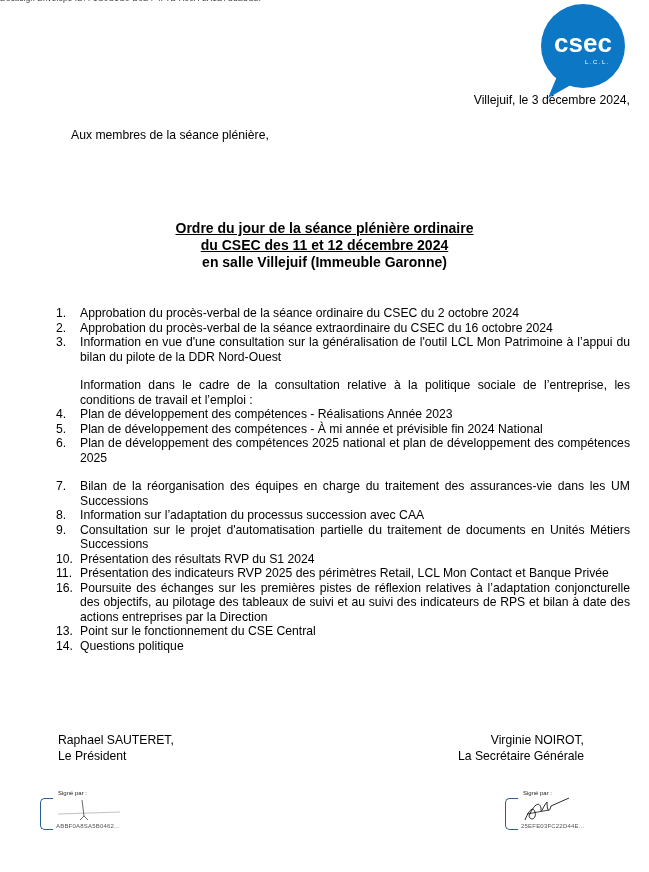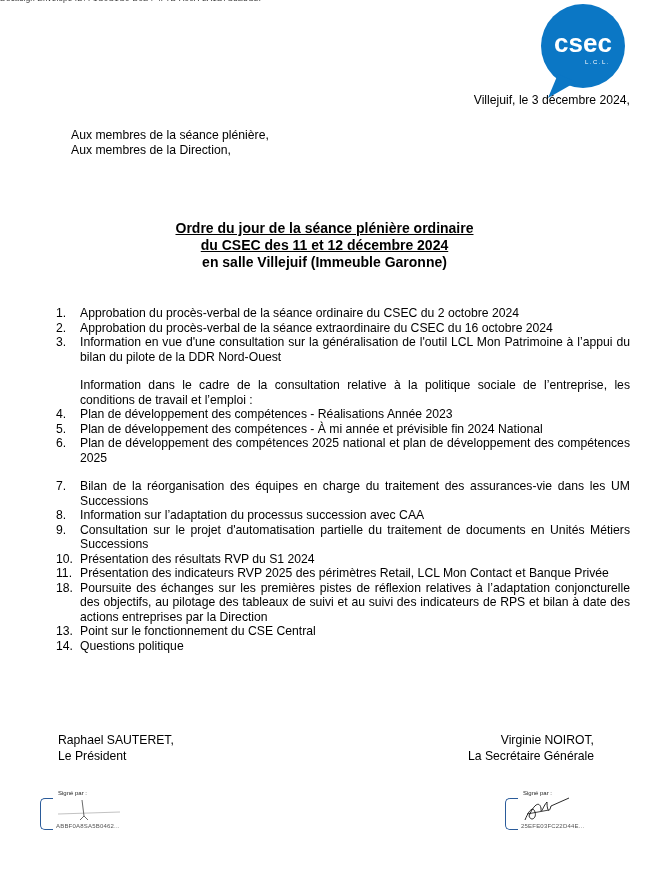--- a/index.html
+++ b/index.html
@@ -19,21 +19,21 @@
       font-weight: bold; font-size: 14px; line-height: 17px;
     }
     .title .u { text-decoration: underline; }
     .agenda { position: absolute; left: 56px; top: 306px; width: 574px; line-height: 14.5px; }
     .item { display: flex; text-align: justify; }
     .item .num { width: 24px; flex: none; }
     .item .txt { flex: 1; }
     .para { padding-left: 24px; text-align: justify; }
     .gap { height: 14px; }
     .sig-left { position: absolute; left: 39px; top: 733px; line-height: 15.5px; margin-left: 19px; }
-    .sig-right { position: absolute; right: 55px; top: 733px; line-height: 15.5px; text-align: right; }
+    .sig-right { position: absolute; right: 65px; top: 733px; line-height: 15.5px; text-align: right; }
     .stamp { position: absolute; width: 80px; height: 42px; }
     .stamp .bracket {
       position: absolute; left: 0; top: 8px; width: 12px; height: 30px;
       border: 1.5px solid #2a5b9a; border-right: none; border-radius: 5px 0 0 5px;
     }
     .stamp .signed { position: absolute; left: 18px; top: 0; font-size: 6px; color: #222; }
     .stamp .code { position: absolute; left: 16px; top: 33px; font-size: 6px; color: #555; letter-spacing: 0.2px; }
     .stamp svg { position: absolute; left: 14px; top: 6px; }
   </style>
 </head>
@@ -47,21 +47,20 @@
     <path d="M28 72 L18 96 L46 80 Z" fill="#0b77c5"></path>
     <text x="53" y="50" text-anchor="middle" fill="#fff" font-family="Liberation Sans, sans-serif" font-weight="bold" font-size="26">csec</text>
     <text x="80" y="62" text-anchor="end" fill="#fff" font-family="Liberation Sans, sans-serif" font-size="6" letter-spacing="1.5">L.C.L.</text>
   </svg>
 </div>
 
 <div class="date">Villejuif, le 3 décembre 2024,</div>
 
 <div class="recipients">
   <div>Aux membres de la séance plénière,</div>
-  <div>Aux membres de la Direction,</div>
 </div>
 
 <div class="title">
   <div><span class="u">Ordre du jour de la séance plénière ordinaire</span></div>
   <div><span class="u">du CSEC des 11 et 12 décembre 2024</span></div>
   <div>en salle Villejuif (Immeuble Garonne)</div>
 </div>
 
 <div class="agenda">
   <div class="item">
@@ -105,21 +104,21 @@
     </div>
   <div class="item">
       <span class="num">10.</span>
       <span class="txt">Présentation des résultats RVP du S1 2024</span>
     </div>
   <div class="item">
       <span class="num">11.</span>
       <span class="txt">Présentation des indicateurs RVP 2025 des périmètres Retail, LCL Mon Contact et Banque Privée</span>
     </div>
   <div class="item">
-      <span class="num">18.</span>
+      <span class="num">16.</span>
       <span class="txt">Poursuite des échanges sur les premières pistes de réflexion relatives à l’adaptation conjoncturelle des objectifs, au pilotage des tableaux de suivi et au suivi des indicateurs de RPS et bilan à date des actions entreprises par la Direction</span>
     </div>
   <div class="item">
       <span class="num">13.</span>
       <span class="txt">Point sur le fonctionnement du CSE Central</span>
     </div>
   <div class="item">
       <span class="num">14.</span>
       <span class="txt">Questions politique</span>
     </div>

